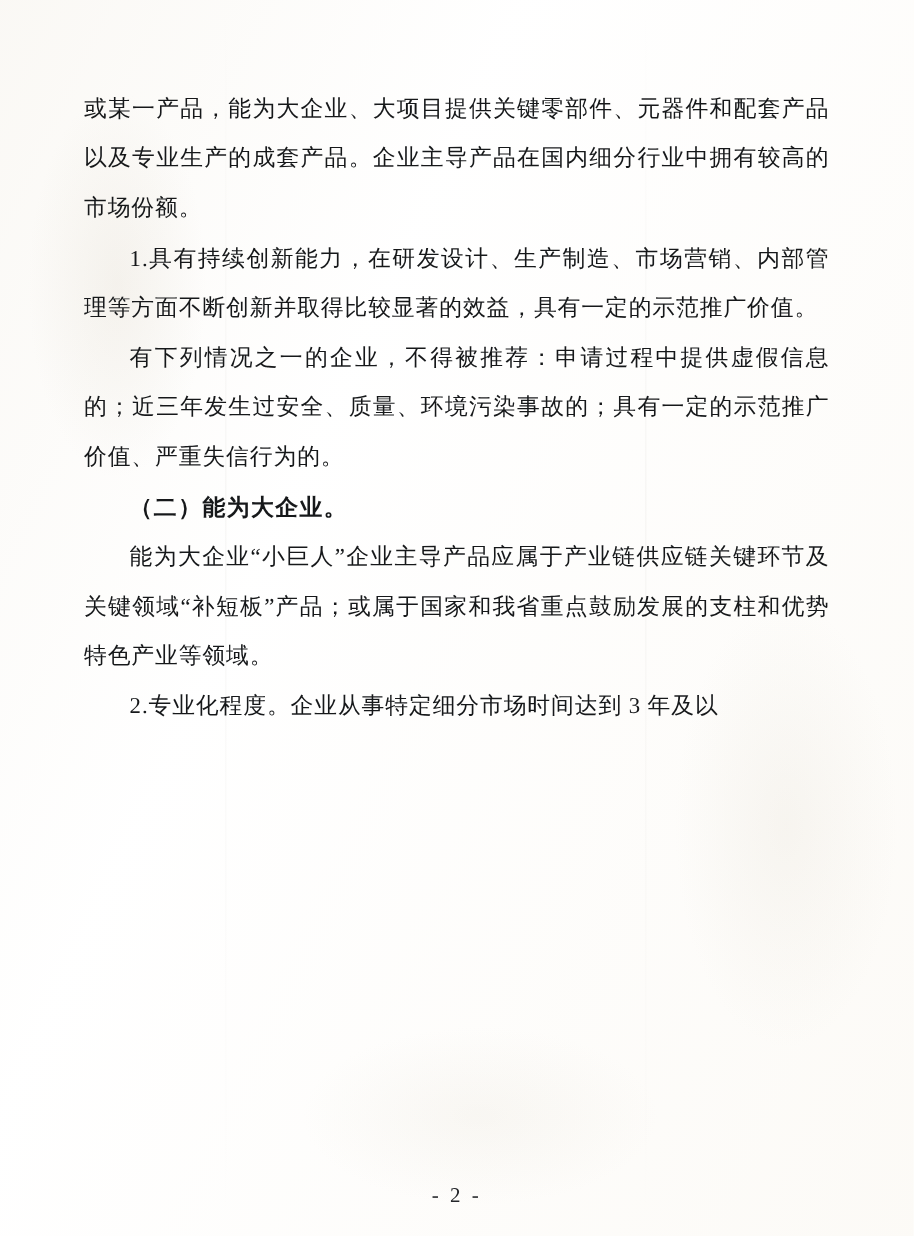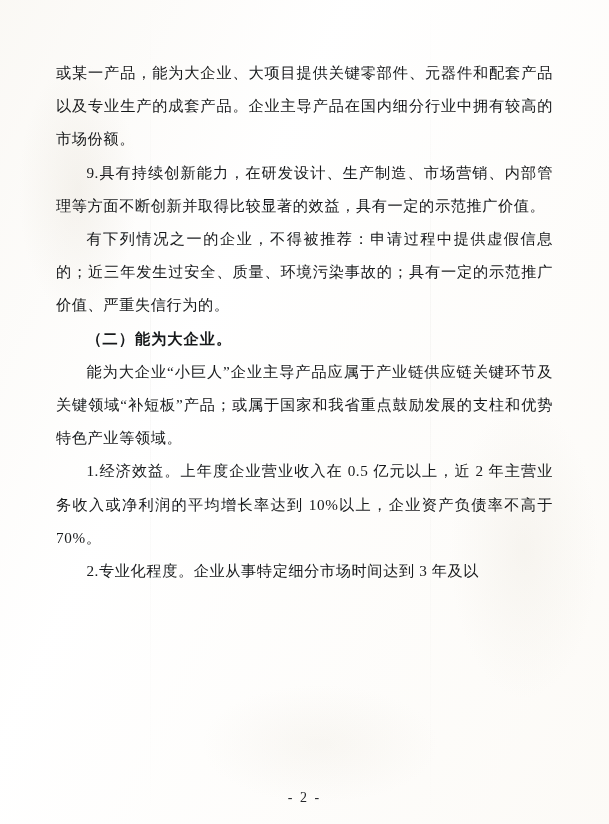--- a/index.html
+++ b/index.html
@@ -91,22 +91,21 @@
 <div class="paper"></div>
 <div class="scan-blotch b1"></div>
 <div class="scan-blotch b2"></div>
 <div class="scan-blotch b3"></div>
 <div class="crease c1"></div>
 <div class="crease c2"></div>
 
 <div class="page">
   <div class="doc-body">
     <p class="para">或某一产品，能为大企业、大项目提供关键零部件、元器件和配套产品以及专业生产的成套产品。企业主导产品在国内细分行业中拥有较高的市场份额。</p>
-    <p class="indent">9.具有持续创新能力，在研发设计、生产制造、市场营销、内部管理等方面不断创新并取得比较显著的效益，具有一定的示范推广价值。</p>
+    <p class="indent">1.具有持续创新能力，在研发设计、生产制造、市场营销、内部管理等方面不断创新并取得比较显著的效益，具有一定的示范推广价值。</p>
     <p class="indent">有下列情况之一的企业，不得被推荐：申请过程中提供虚假信息的；近三年发生过安全、质量、环境污染事故的；具有一定的示范推广价值、严重失信行为的。</p>
     <p class="heading">（二）能为大企业。</p>
     <p class="indent">能为大企业“小巨人”企业主导产品应属于产业链供应链关键环节及关键领域“补短板”产品；或属于国家和我省重点鼓励发展的支柱和优势特色产业等领域。</p>
-    <p class="indent">1.经济效益。上年度企业营业收入在 0.5 亿元以上，近 2 年主营业务收入或净利润的平均增长率达到 10%以上，企业资产负债率不高于 70%。</p>
     <p class="indent">2.专业化程度。企业从事特定细分市场时间达到 3 年及以</p>
   </div>
 </div>
 
 <div class="page-number">- 2 -</div>
 
 </body></html>

